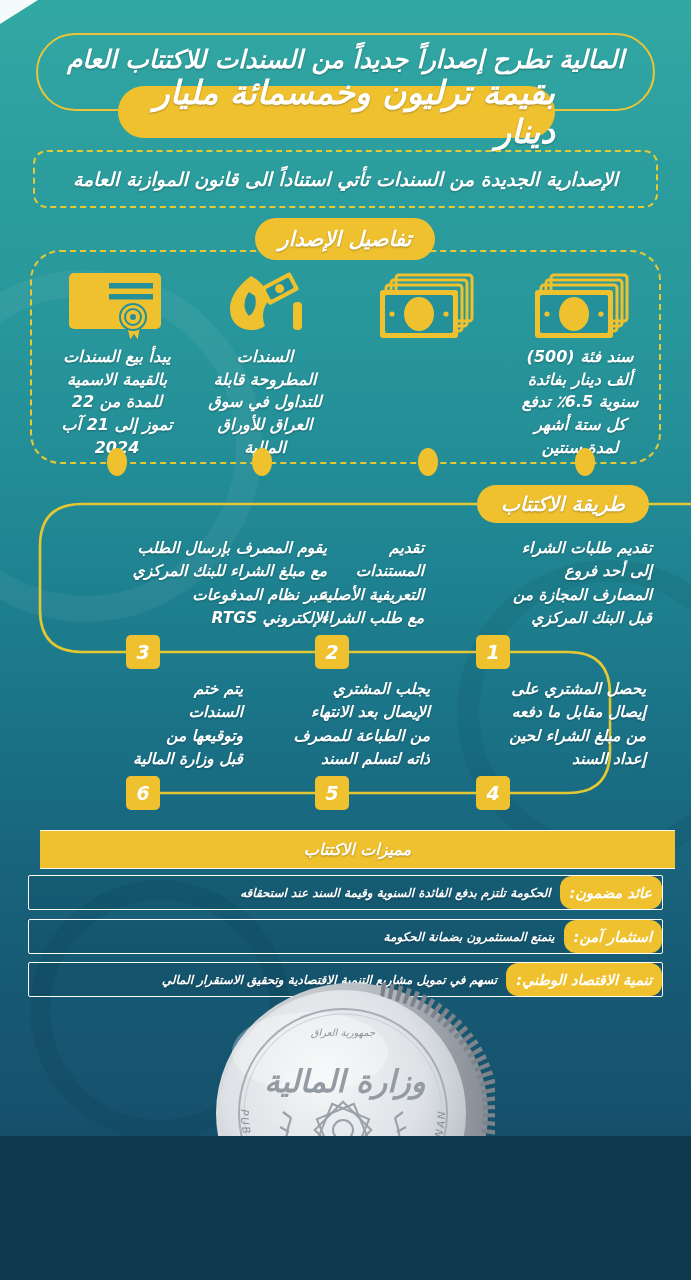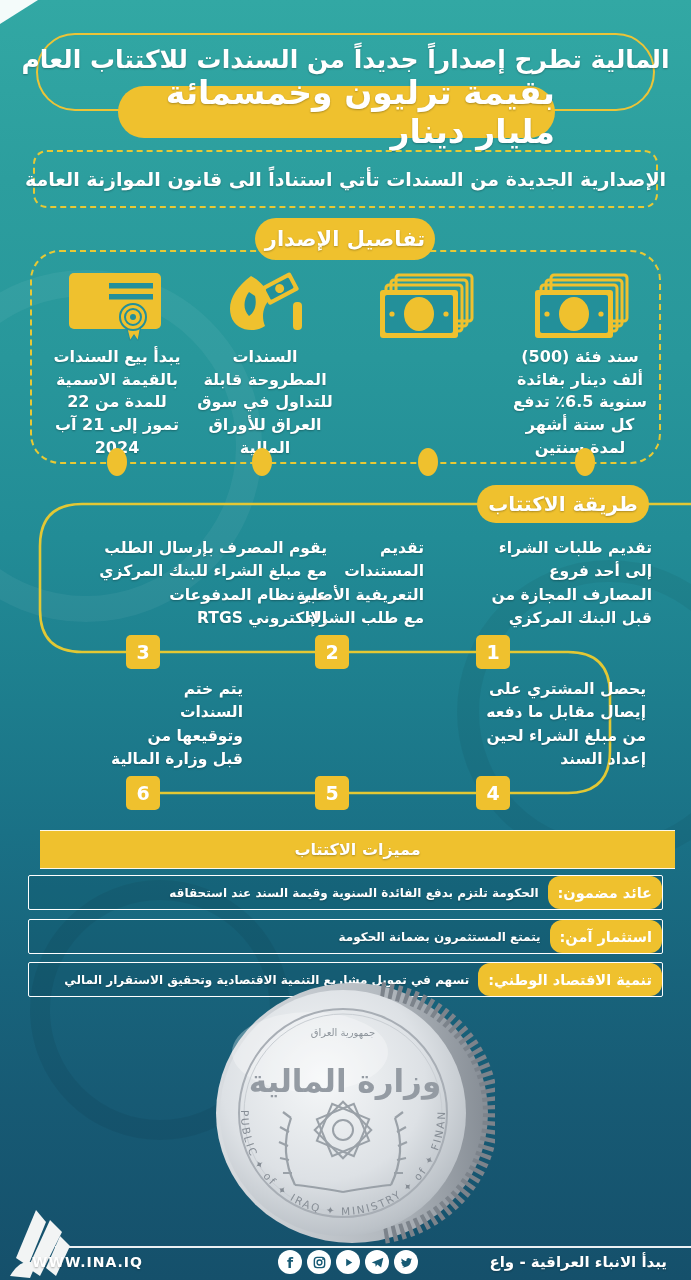--- a/index.html
+++ b/index.html
@@ -1,22 +1,23 @@
 <!DOCTYPE html>
 <html lang="ar"><head>
 <meta charset="utf-8">
 <style>
   html,body{margin:0;padding:0;background:#10384c;}
   .stage{
-    position:relative;width:691px;height:1280px;overflow:hidden;
+    position:relative;width:691px;height:1136px;overflow:hidden;
     font-family:"DejaVu Sans","Liberation Sans",sans-serif;
     background:linear-gradient(180deg,
       #32a8a4 0%, #2c9e9e 14%, #28979b 28%, #228c96 42%,
       #1d7d8d 55%, #1a7186 65%, #18647c 76%, #175a74 86%, #15506b 100%);
     color:#fff;
+    font-style:italic;
   }
   .abs{position:absolute;}
   .wm{position:absolute;border-radius:50%;pointer-events:none;}
   .wm1{left:-90px;top:270px;width:300px;height:300px;border:26px solid rgba(255,255,255,0.05);}
   .wm2{right:-70px;top:560px;width:260px;height:260px;border:22px solid rgba(0,0,0,0.05);}
   .wm3{left:30px;top:880px;width:220px;height:220px;border:20px solid rgba(0,0,0,0.06);}
 
   .arabic{direction:rtl;unicode-bidi:embed;}
   .shadow{text-shadow:0 1px 2px rgba(0,0,0,0.28);}
 
@@ -216,20 +217,24 @@
 الإلكتروني RTGS</div>
 
   <div class="abs step-num" style="left:476px;top:635px;">1</div>
   <div class="abs step-num" style="left:315px;top:635px;">2</div>
   <div class="abs step-num" style="left:126px;top:635px;">3</div>
 
   <div class="abs step-text arabic shadow" style="left:428px;top:678px;width:218px;">يحصل المشتري على
 إيصال مقابل ما دفعه
 من مبلغ الشراء لحين
 إعداد السند</div>
+  <div class="abs step-text arabic shadow" style="left:240px;top:678px;width:190px;">يجلب المشتري
+الإيصال بعد الانتهاء
+من الطباعة للمصرف
+ذاته لتسلم السند</div>
   <div class="abs step-text arabic shadow" style="left:58px;top:678px;width:185px;">يتم ختم
 السندات
 وتوقيعها من
 قبل وزارة المالية</div>
 
   <div class="abs step-num" style="left:476px;top:776px;">4</div>
   <div class="abs step-num" style="left:315px;top:776px;">5</div>
   <div class="abs step-num" style="left:126px;top:776px;">6</div>
 
   <div class="abs features-banner arabic shadow">مميزات الاكتتاب</div>

